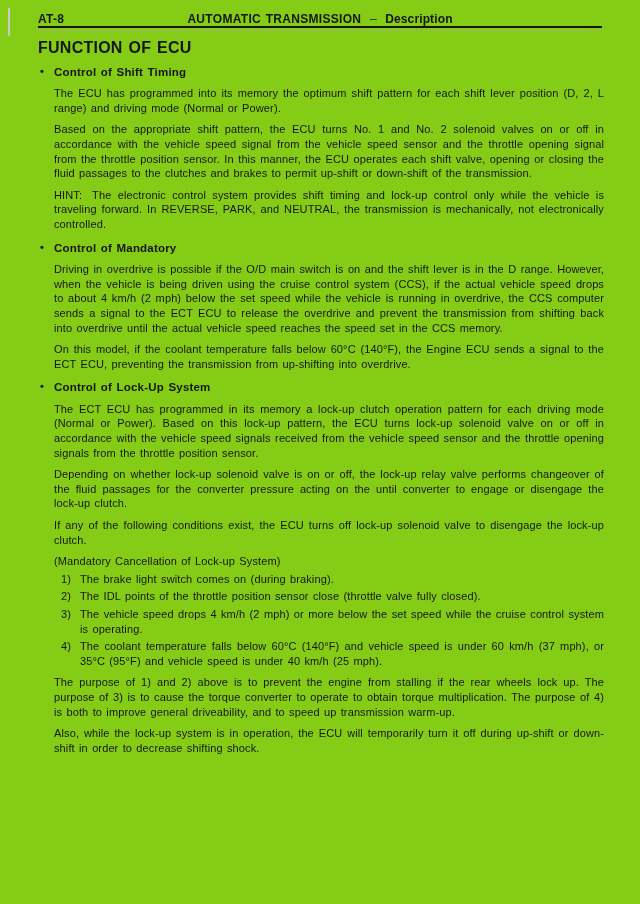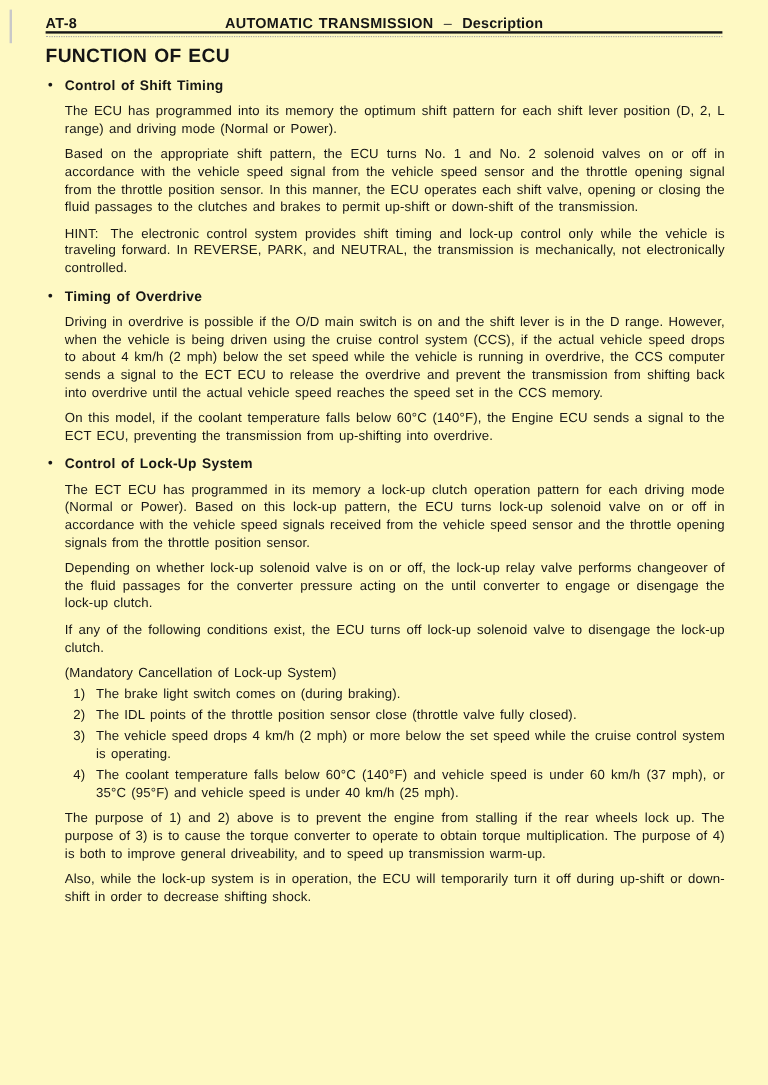--- a/index.html
+++ b/index.html
@@ -6,21 +6,21 @@
 
   html, body {
     width: 640px;
     background: #ffffff;
   }
 
   .page {
     position: relative;
     width: 640px;
     height: 904px;
-    background: #fef9c3;
+    background: #84cc16;
     color: #161616;
     font-family: "Liberation Sans", "DejaVu Sans", sans-serif;
     font-size: 11px;
     line-height: 14.6px;
     letter-spacing: 0.12px;
     word-spacing: 1.1px;
     overflow: hidden;
   }
 
   .scan-artifact {
@@ -137,21 +137,21 @@
     <div class="section-heading">
       <span class="bullet">•</span>
       <span>Control of Shift Timing</span>
     </div>
     <p>The ECU has programmed into its memory the optimum shift pattern for each shift lever position (D, 2, L range) and driving mode (Normal or Power).</p>
     <p>Based on the appropriate shift pattern, the ECU turns No. 1 and No. 2 solenoid valves on or off in accordance with the vehicle speed signal from the vehicle speed sensor and the throttle opening signal from the throttle position sensor. In this manner, the ECU operates each shift valve, opening or closing the fluid passages to the clutches and brakes to permit up-shift or down-shift of the transmission.</p>
     <p><span class="hint-label">HINT:</span><span>The electronic control system provides shift timing and lock-up control only while the vehicle is traveling forward. In REVERSE, PARK, and NEUTRAL, the transmission is mechanically, not electronically controlled.</span></p>
 
     <div class="section-heading">
       <span class="bullet">•</span>
-      <span>Timing of Overdrive</span>
+      <span>Control of Mandatory</span>
     </div>
     <p>Driving in overdrive is possible if the O/D main switch is on and the shift lever is in the D range. However, when the vehicle is being driven using the cruise control system (CCS), if the actual vehicle speed drops to about 4 km/h (2 mph) below the set speed while the vehicle is running in overdrive, the CCS computer sends a signal to the ECT ECU to release the overdrive and prevent the transmission from shifting back into overdrive until the actual vehicle speed reaches the speed set in the CCS memory.</p>
     <p>On this model, if the coolant temperature falls below 60°C (140°F), the Engine ECU sends a signal to the ECT ECU, preventing the transmission from up-shifting into overdrive.</p>
 
     <div class="section-heading">
       <span class="bullet">•</span>
       <span>Control of Lock-Up System</span>
     </div>
     <p>The ECT ECU has programmed in its memory a lock-up clutch operation pattern for each driving mode (Normal or Power). Based on this lock-up pattern, the ECU turns lock-up solenoid valve on or off in accordance with the vehicle speed signals received from the vehicle speed sensor and the throttle opening signals from the throttle position sensor.</p>
     <p>Depending on whether lock-up solenoid valve is on or off, the lock-up relay valve performs changeover of the fluid passages for the converter pressure acting on the until converter to engage or disengage the lock-up clutch.</p>

